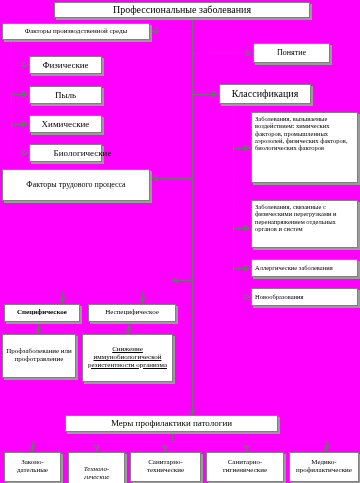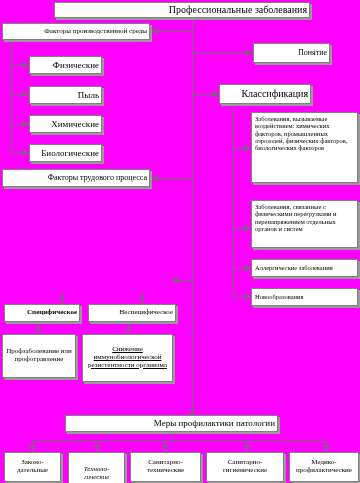--- a/index.html
+++ b/index.html
@@ -20,21 +20,21 @@
     background: #FF00FF;
   }
   .box {
     position: absolute;
     background: #FFFFFF;
     border: 1px solid #808080;
     box-sizing: border-box;
     box-shadow: 2px 2px 0 #9a9a9a;
     display: flex;
     align-items: center;
-    justify-content: flex-end;
+    justify-content: center;
     text-align: center;
     color: #000000;
     line-height: 1.12;
     padding: 1px 2px;
   }
   .box.left-align {
     justify-content: flex-start;
     text-align: left;
     padding-left: 3px;
   }
@@ -128,21 +128,21 @@
   </div>
 
   <div class="box t9" style="left:29px; top:115px; width:73px; height:18px;">
     <span>Химические</span>
   </div>
 
   <div class="box t9" style="left:29px; top:144px; width:73px; height:18px;padding-left:36px;">
     <span>Биологические</span>
   </div>
 
-  <div class="box t8" style="left:2px; top:169px; width:148px; height:18px;">
+  <div class="box t8" style="left:2px; top:169px; width:148px; height:32px;">
     <span>Факторы трудового процесса</span>
   </div>
 
   <div class="box t8" style="left:253px; top:43px; width:77px; height:20px;">
     <span>Понятие</span>
   </div>
 
   <div class="box t10" style="left:219px; top:84px; width:92px; height:20px;">
     <span>Классификация</span>
   </div>

